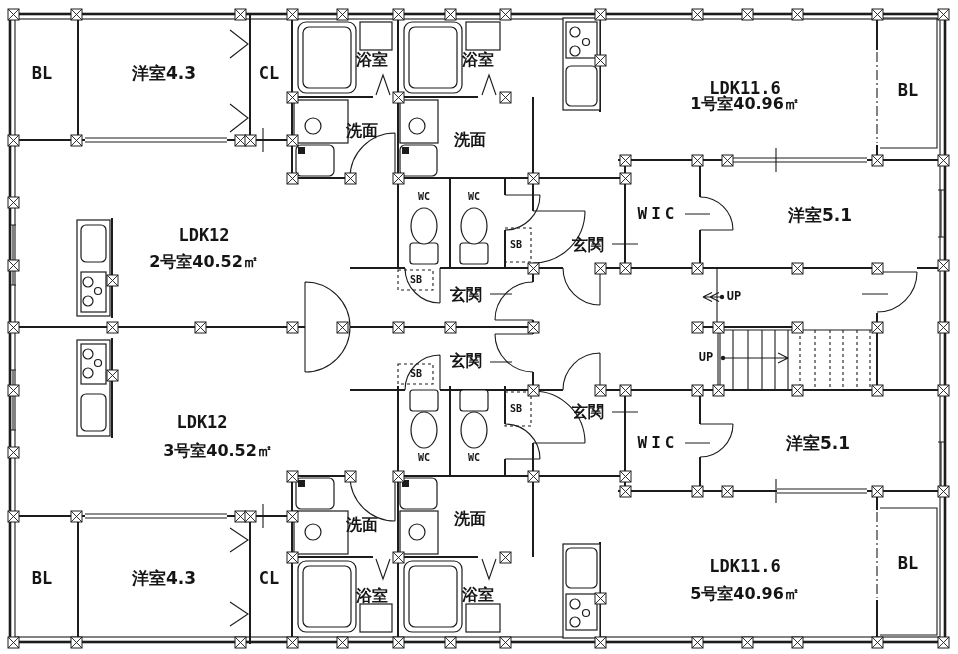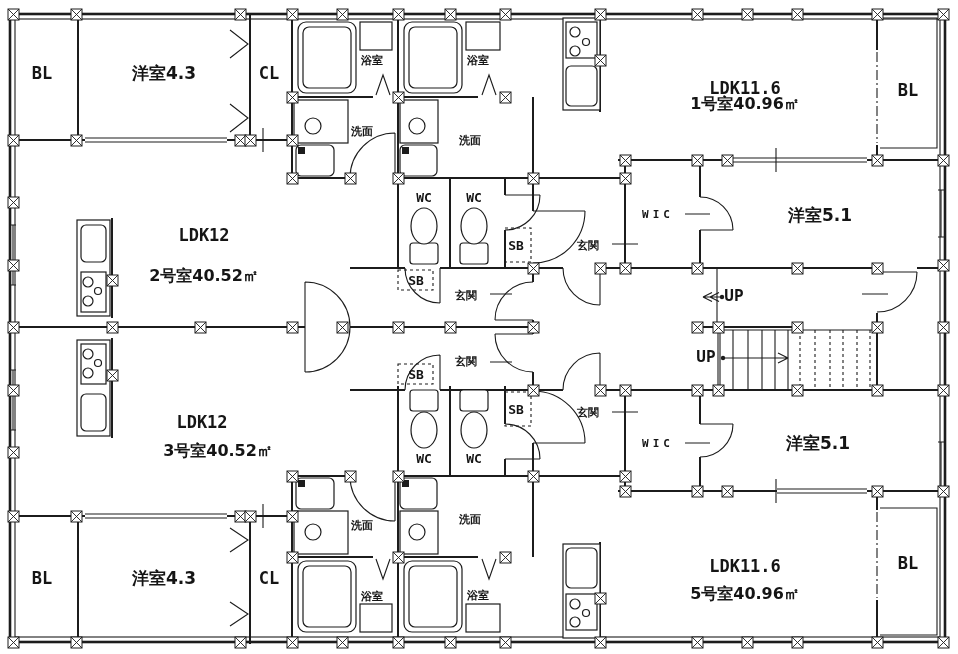--- a/index.html
+++ b/index.html
@@ -1,22 +1,22 @@
 <!DOCTYPE html>
 <html><head>
 <meta charset="utf-8">
 <style>
   html,body{margin:0;padding:0;background:#fff;}
   .stage{position:relative;width:958px;height:654px;background:#ffffff;overflow:hidden;
          font-family:"DejaVu Sans","Liberation Sans",sans-serif;color:#111;}
   .plan-svg{position:absolute;left:0;top:0;}
   .lbl{position:absolute;transform:translate(-50%,-50%);white-space:nowrap;
        font-weight:bold;color:#151515;line-height:1;}
-  .s17{font-size:17px}.s16{font-size:16px}.s15{font-size:11px}
-  .s14{font-size:13px}.s11{font-size:16px}
+  .s17{font-size:17px}.s16{font-size:16px}.s15{font-size:16px}
+  .s14{font-size:10px}.s11{font-size:12px}
   .ls{letter-spacing:4px}
   .mono{font-family:"DejaVu Sans Mono","Liberation Mono",monospace;}
   svg .w{stroke:#1c1c1c;stroke-width:2.6;fill:none;stroke-linecap:square}
   svg .w3{stroke:#1c1c1c;stroke-width:2;fill:none}
   svg .t{stroke:#1c1c1c;stroke-width:1.1;fill:none}
   svg .dash{stroke-dasharray:3 3}
   svg .dd{stroke-dasharray:10 3 2 3}
   svg .fx{stroke:#1c1c1c;stroke-width:1.2;fill:#ffffff}
   svg .fill{fill:#1c1c1c;stroke:none}
 </style>
@@ -321,21 +321,21 @@
 <div class="lbl s14 mono" style="left:416px;top:280px">SB</div>
 <div class="lbl s14 mono" style="left:516px;top:245px">SB</div>
 <div class="lbl s15" style="left:466px;top:295px">玄関</div>
 <div class="lbl s15" style="left:588px;top:245px">玄関</div>
 <div class="lbl s17 mono" style="left:745px;top:88px">LDK11.6</div>
 <div class="lbl s16" style="left:745px;top:104px">1号室40.96㎡</div>
 <div class="lbl s17 mono" style="left:908px;top:90px">BL</div>
 <div class="lbl s15 mono ls" style="left:658px;top:214px">WIC</div>
 <div class="lbl s17" style="left:820px;top:215px">洋室5.1</div>
 <div class="lbl s17 mono" style="left:204px;top:235px">LDK12</div>
-<div class="lbl s16" style="left:204px;top:276px">2号室40.52㎡</div>
+<div class="lbl s16" style="left:204px;top:262px">2号室40.52㎡</div>
 <div class="lbl s11 mono" style="left:734px;top:296px">UP</div>
 <div class="lbl s11 mono" style="left:706px;top:357px">UP</div>
 <div class="lbl s17 mono" style="left:202px;top:422px">LDK12</div>
 <div class="lbl s16" style="left:218px;top:451px">3号室40.52㎡</div>
 <div class="lbl s15" style="left:466px;top:361px">玄関</div>
 <div class="lbl s14 mono" style="left:416px;top:374px">SB</div>
 <div class="lbl s14 mono" style="left:516px;top:409px">SB</div>
 <div class="lbl s14 mono" style="left:424px;top:458px">WC</div>
 <div class="lbl s14 mono" style="left:474px;top:458px">WC</div>
 <div class="lbl s15" style="left:588px;top:412px">玄関</div>

